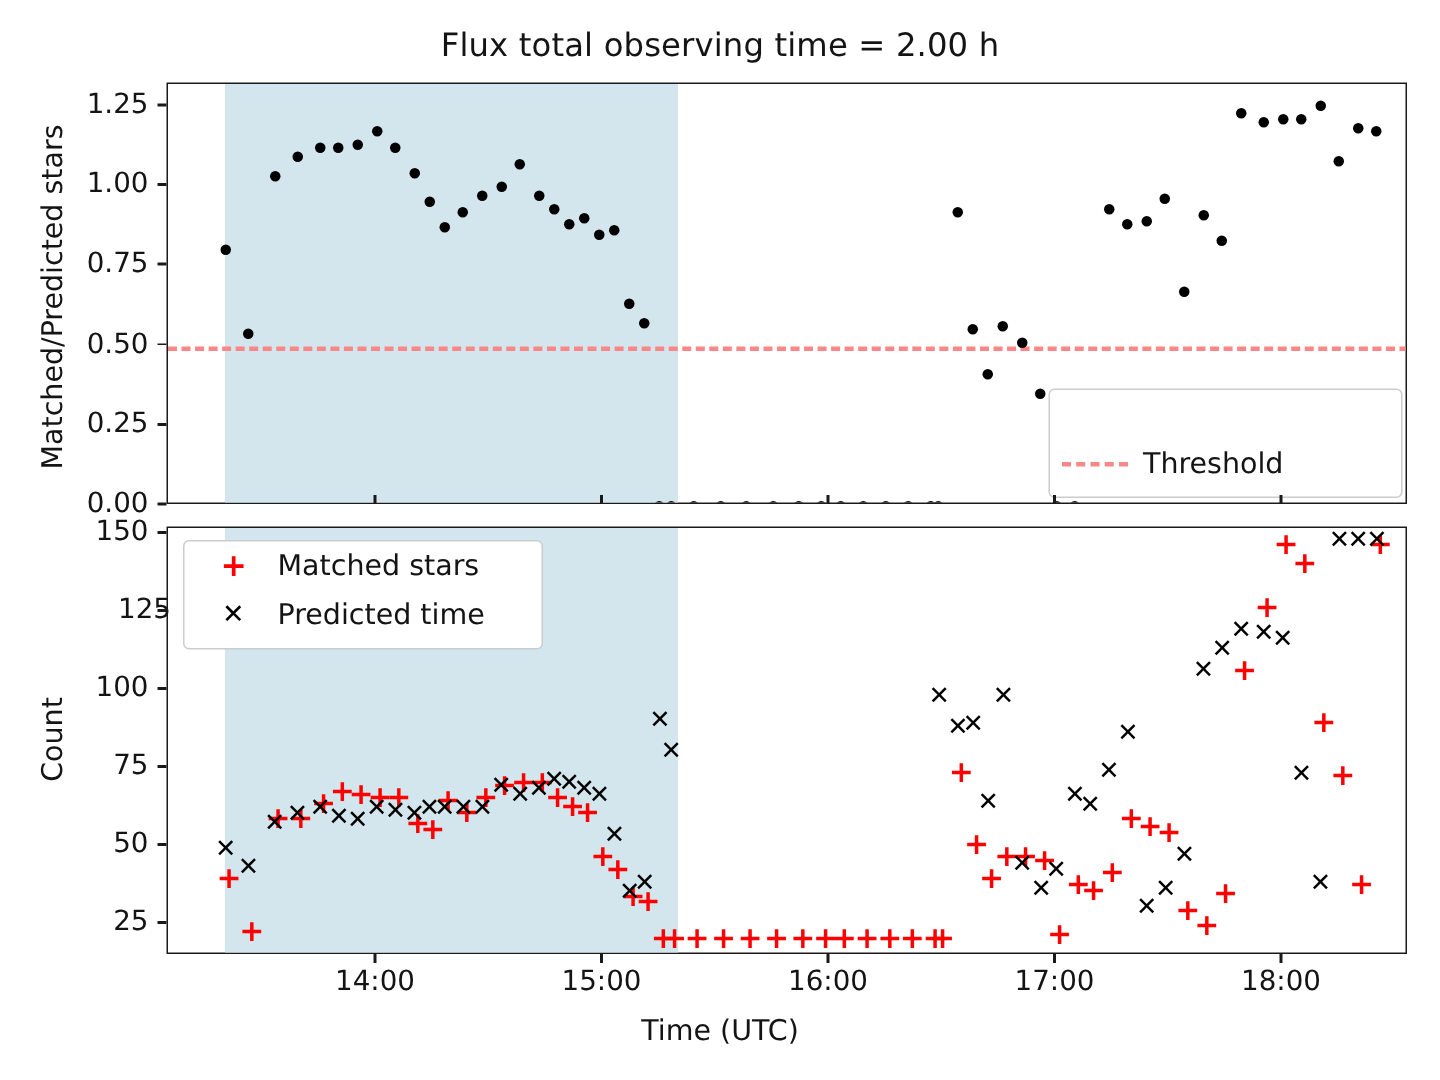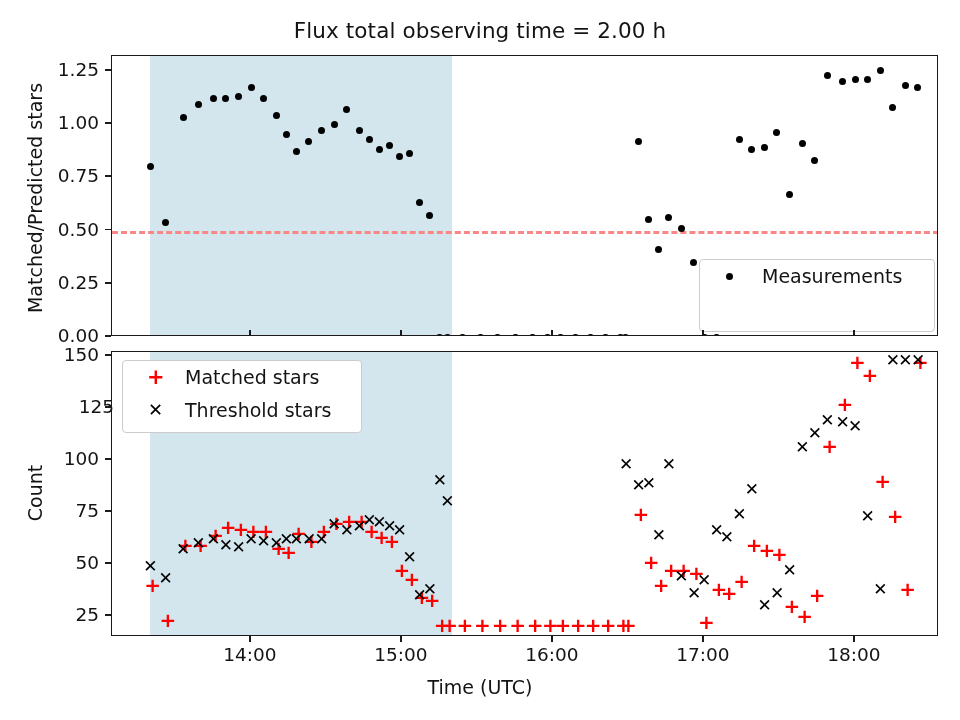--- a/index.html
+++ b/index.html
@@ -137,25 +137,25 @@
           <div class="dot" style="left: 752.083px; top: 19.9167px; background: rgb(0, 0, 0);"></div>
           <div class="dot" style="left: 764.667px; top: 11.4015px; background: rgb(0, 0, 0);"></div>
           <div class="dot" style="left: 777.25px; top: 47.5909px; background: rgb(0, 0, 0);"></div>
           <div class="dot" style="left: 789.833px; top: 26.303px; background: rgb(0, 0, 0);"></div>
           <div class="dot" style="left: 802.417px; top: 28.4318px; background: rgb(0, 0, 0);"></div>
         </div>
     </div>
   </div>
 
   <div class="legend" style="left:699px;top:259px;width:236px;height:73px;">
-    <div class="legrow" style="left:7px;top:5px;">
+    <div class="legrow" style="left:7px;top:38px;">
       <span class="legswatch">
-        <span class="legdot"></span>
+        <span class="legdash"></span>
       </span>
-      <span class="legtext">Measurements</span>
+      <span class="legtext">Threshold</span>
     </div>
   </div>
 
   <div class="ylabel" style="left:-55px;top:481px;width:180px;height:24px;line-height:24px;">Count</div>
 
   <div id="bot-yticks">
       <div class="ytick" style="left: 0px; width: 99px; top: 603.197px; height: 24px; line-height: 24px;">25</div>
       <div class="ytick" style="left: 0px; width: 99px; top: 551.19px; height: 24px; line-height: 24px;">50</div>
       <div class="ytick" style="left: 0px; width: 99px; top: 499.182px; height: 24px; line-height: 24px;">75</div>
       <div class="ytick" style="left: 0px; width: 99px; top: 447.175px; height: 24px; line-height: 24px;">100</div>
@@ -296,21 +296,21 @@
     <div class="legrow" style="left:7px;top:5px;">
       <span class="legswatch">
         <span class="legplus">+</span>
       </span>
       <span class="legtext">Matched stars</span>
     </div>
     <div class="legrow" style="left:7px;top:38px;">
       <span class="legswatch">
         <span class="legcross">✕</span>
       </span>
-      <span class="legtext">Threshold stars</span>
+      <span class="legtext">Predicted time</span>
     </div>
   </div>
 
   <div id="xticks">
       <div class="xtick" style="left: 190px; width: 120px; top: 644px;">14:00</div>
       <div class="xtick" style="left: 341px; width: 120px; top: 644px;">15:00</div>
       <div class="xtick" style="left: 492px; width: 120px; top: 644px;">16:00</div>
       <div class="xtick" style="left: 643px; width: 120px; top: 644px;">17:00</div>
       <div class="xtick" style="left: 794px; width: 120px; top: 644px;">18:00</div>
     </div>

